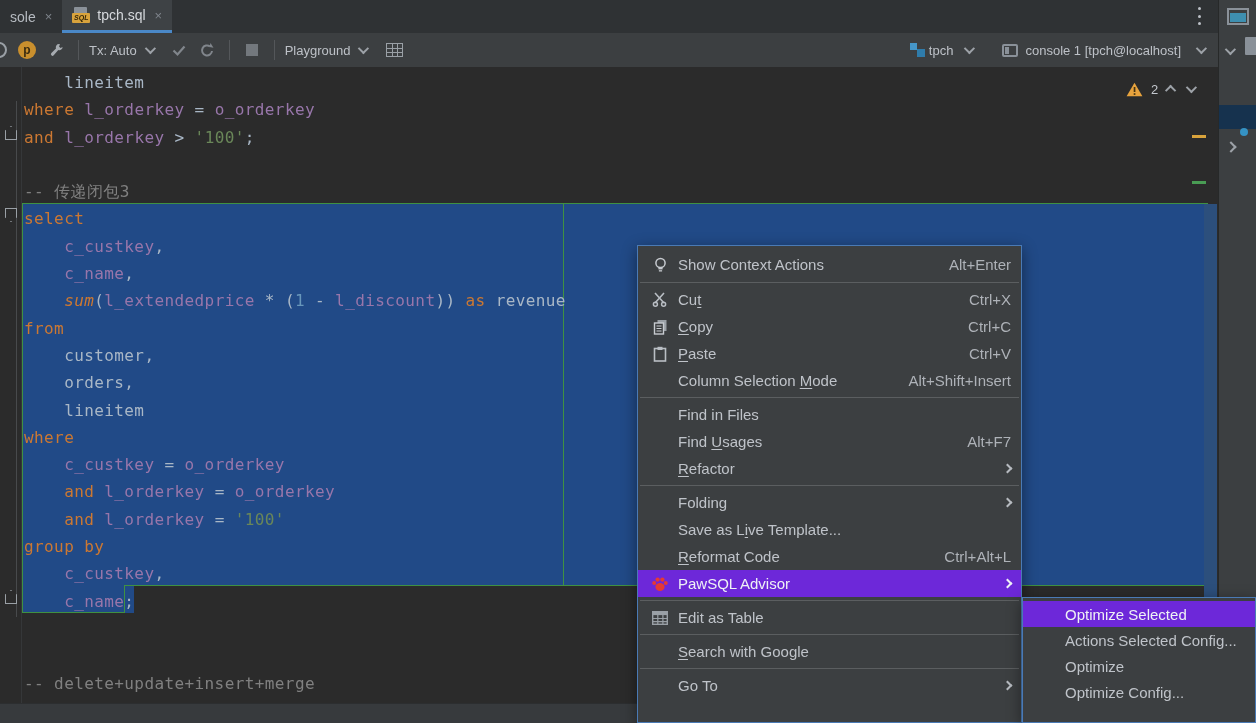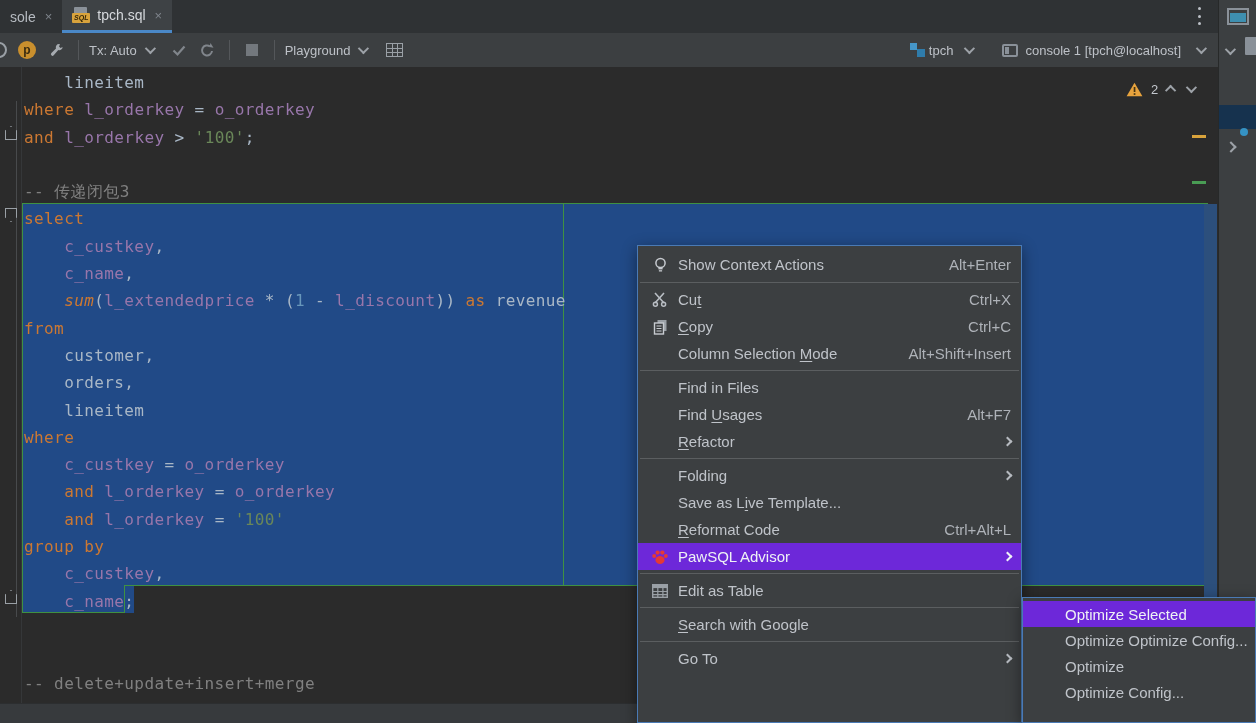--- a/index.html
+++ b/index.html
@@ -286,20 +286,31 @@
             <rect x="4.5" y="1" width="9" height="11" fill="#9aa0a6"></rect>
             <rect x="1.5" y="4" width="9" height="11" fill="#3c3f41" stroke="#c7cbd0" stroke-width="1.4"></rect>
             <path d="M3.5 7h5M3.5 9.5h5M3.5 12h5" stroke="#c7cbd0" stroke-width="1"></path>
           </svg>
         </span>
         <span class="mi-label"><u>C</u>opy</span>
         <span class="mi-spacer"></span>
         <span class="mi-shortcut">Ctrl+C</span>
       </div>
       <div class="menu-item">
+        <span class="mi-icon">
+          <svg class="ic" width="14" height="16" viewBox="0 0 14 16">
+            <rect x="1.5" y="2.5" width="11" height="12.5" fill="none" stroke="#b9bec4" stroke-width="1.6"></rect>
+            <rect x="4.5" y="0.8" width="5" height="3.2" fill="#b9bec4"></rect>
+          </svg>
+        </span>
+        <span class="mi-label"><u>P</u>aste</span>
+        <span class="mi-spacer"></span>
+        <span class="mi-shortcut">Ctrl+V</span>
+      </div>
+      <div class="menu-item">
         <span class="mi-icon"></span>
         <span class="mi-label">Column Selection <u>M</u>ode</span>
         <span class="mi-spacer"></span>
         <span class="mi-shortcut">Alt+Shift+Insert</span>
       </div>
       <div class="menu-sep">
         <i></i>
       </div>
       <div class="menu-item">
         <span class="mi-icon"></span>
@@ -386,21 +397,21 @@
     </div>
 
   <div id="sub-menu" class="popup">
       <div class="menu-item hl">
         <span class="mi-icon"></span>
         <span class="mi-label">Optimize Selected</span>
         <span class="mi-spacer"></span>
       </div>
       <div class="menu-item">
         <span class="mi-icon"></span>
-        <span class="mi-label">Optimize Optimize Config...</span>
+        <span class="mi-label">Actions Selected Config...</span>
         <span class="mi-spacer"></span>
       </div>
       <div class="menu-item">
         <span class="mi-icon"></span>
         <span class="mi-label">Optimize</span>
         <span class="mi-spacer"></span>
       </div>
       <div class="menu-item">
         <span class="mi-icon"></span>
         <span class="mi-label">Optimize Config...</span>

